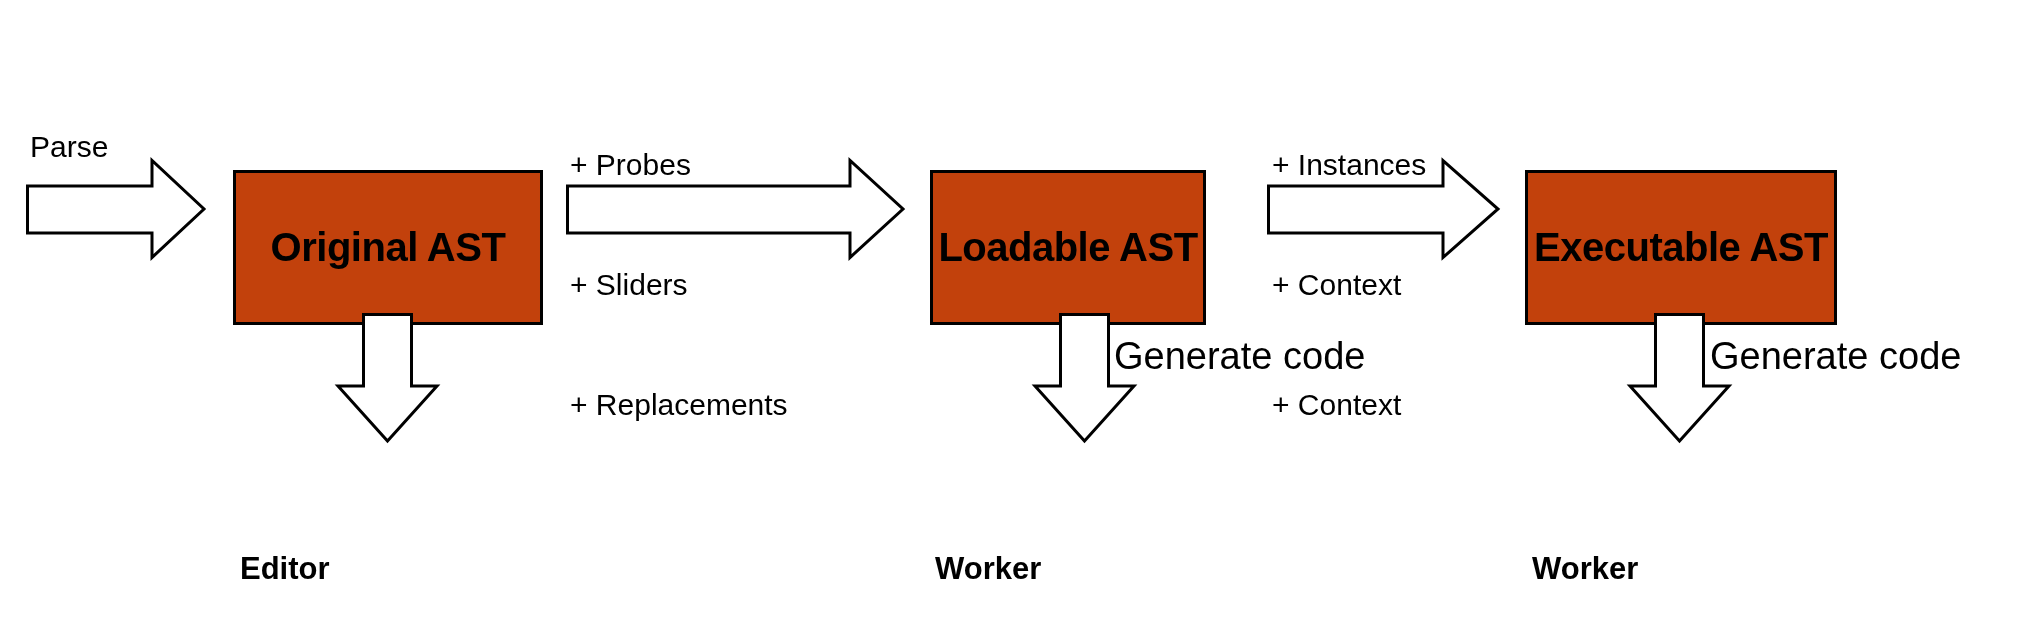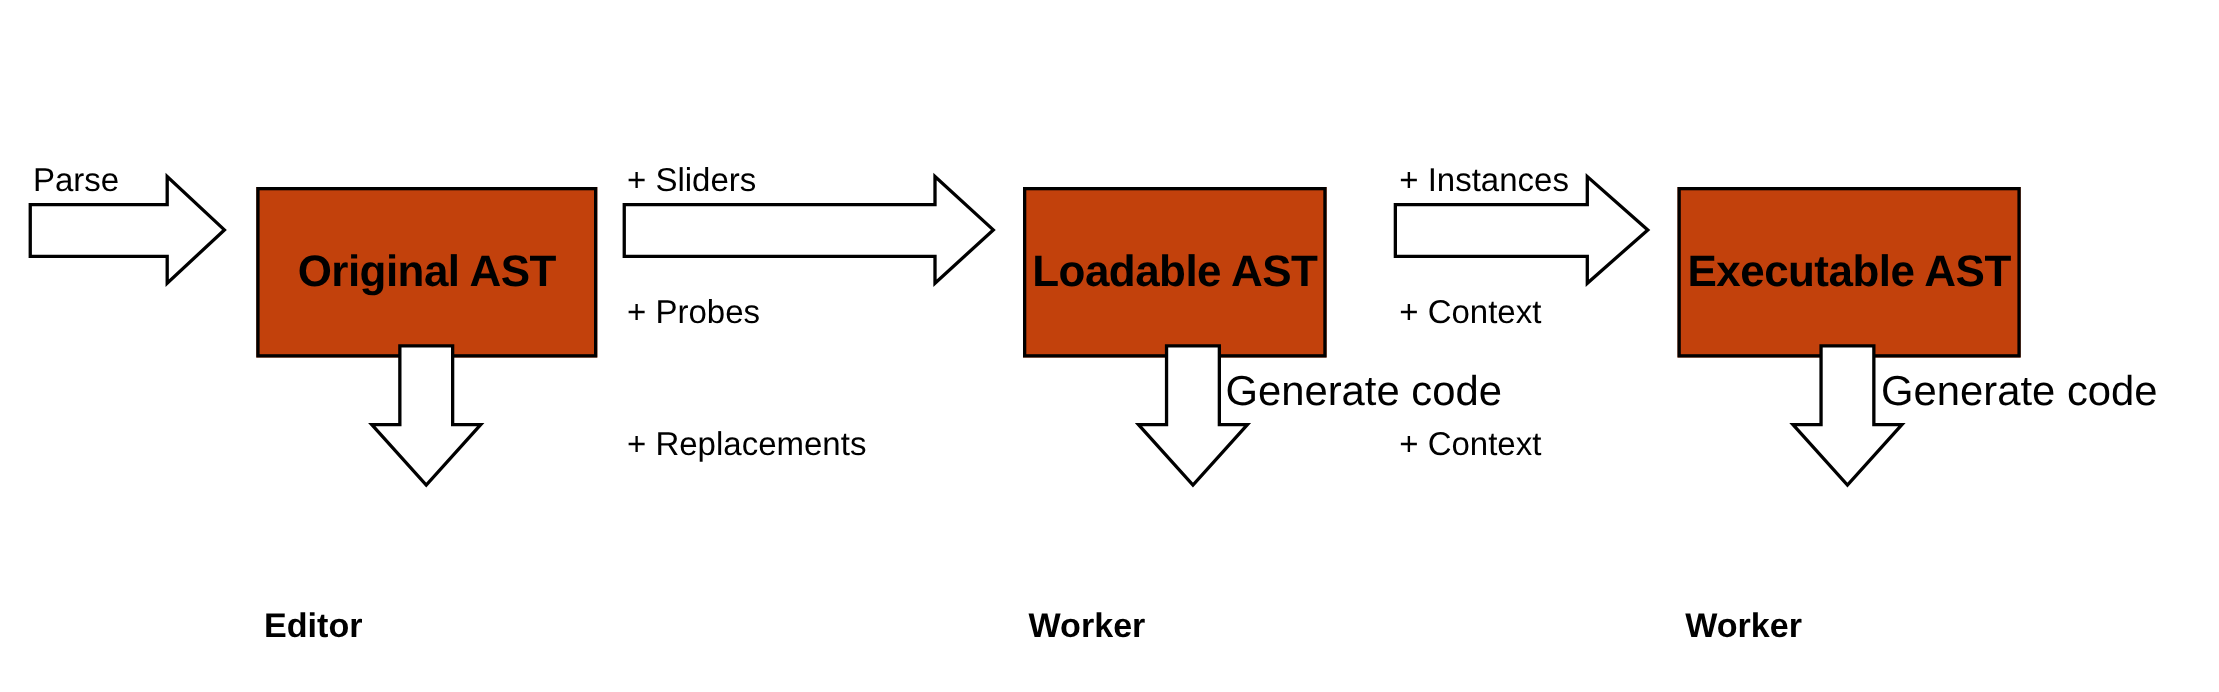--- a/index.html
+++ b/index.html
@@ -59,33 +59,33 @@
   }
   .output-block .output-title{font-weight:bold;}
   svg{display:block;overflow:visible;}
   polygon{fill:#ffffff;stroke:#000000;stroke-width:3;stroke-linejoin:miter;}
 </style>
 </head>
 <body>
 
 <div class="canvas">
 
-  <div class="abs plain-label" style="left:30px;top:145px;">Parse</div>
+  <div class="abs plain-label" style="left:30px;top:127px;">Parse</div>
 
   <svg class="abs" style="left:26px;top:159px;" width="180" height="101" viewBox="0 0 180 101">
     <polygon points="1.5,27 126,27 126,1.5 178,50 126,98.5 126,74 1.5,74"></polygon>
   </svg>
 
   <div class="ast-box" style="left:233px;width:310px;">
     <span class="box-label">Original AST</span>
   </div>
 
   <div class="annotation-stack" style="left:570px;">
+    <div>+ Probes</div>
     <div>+ Sliders</div>
-    <div>+ Probes</div>
     <div>+ Replacements</div>
   </div>
 
   <svg class="abs" style="left:566px;top:159px;" width="339" height="101" viewBox="0 0 339 101">
     <polygon points="1.5,27 284,27 284,1.5 337,50 284,98.5 284,74 1.5,74"></polygon>
   </svg>
 
   <div class="ast-box" style="left:930px;width:276px;">
     <span class="box-label">Loadable AST</span>
   </div>

